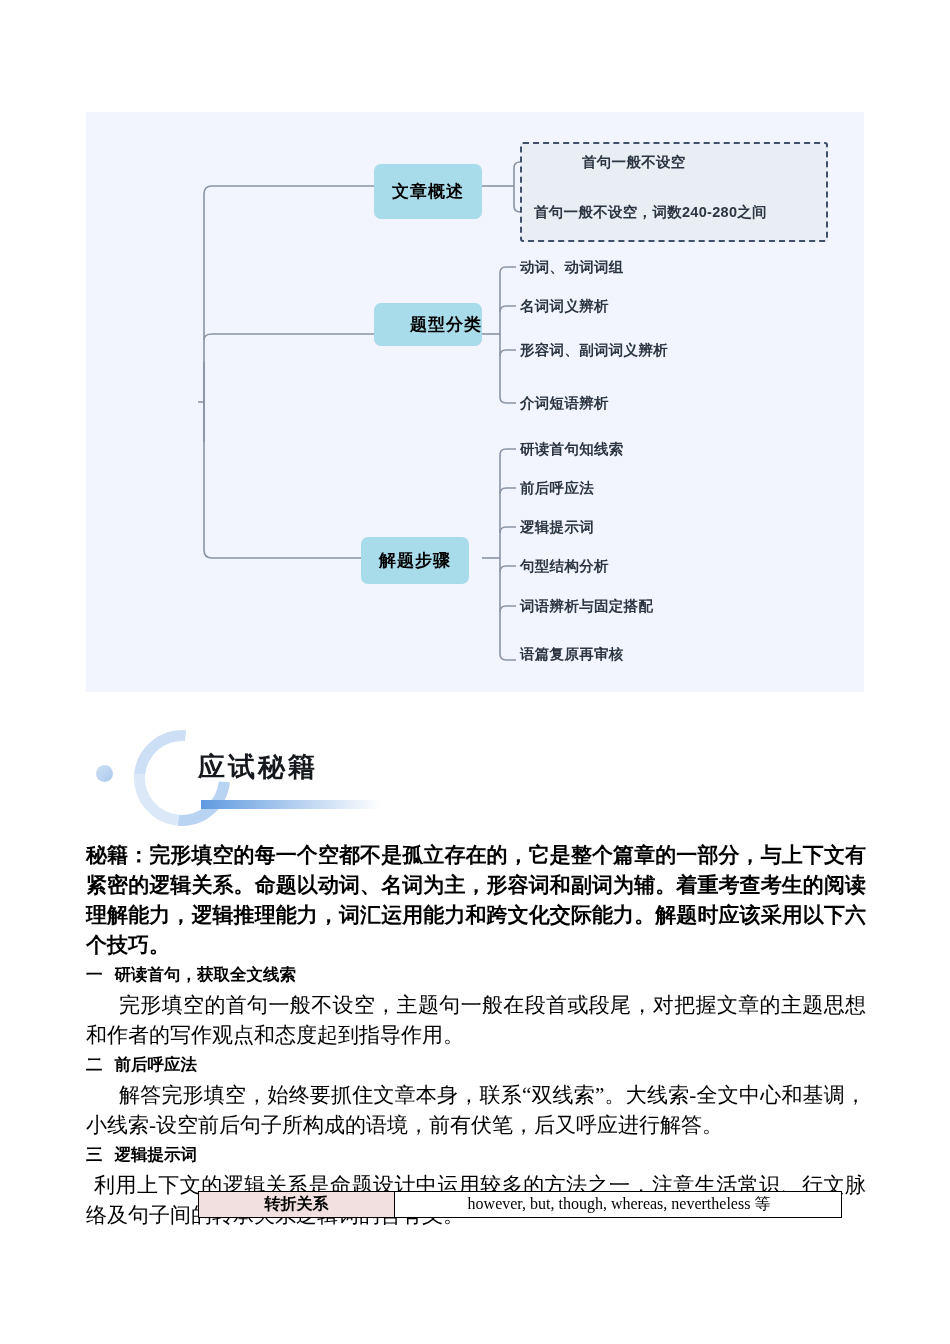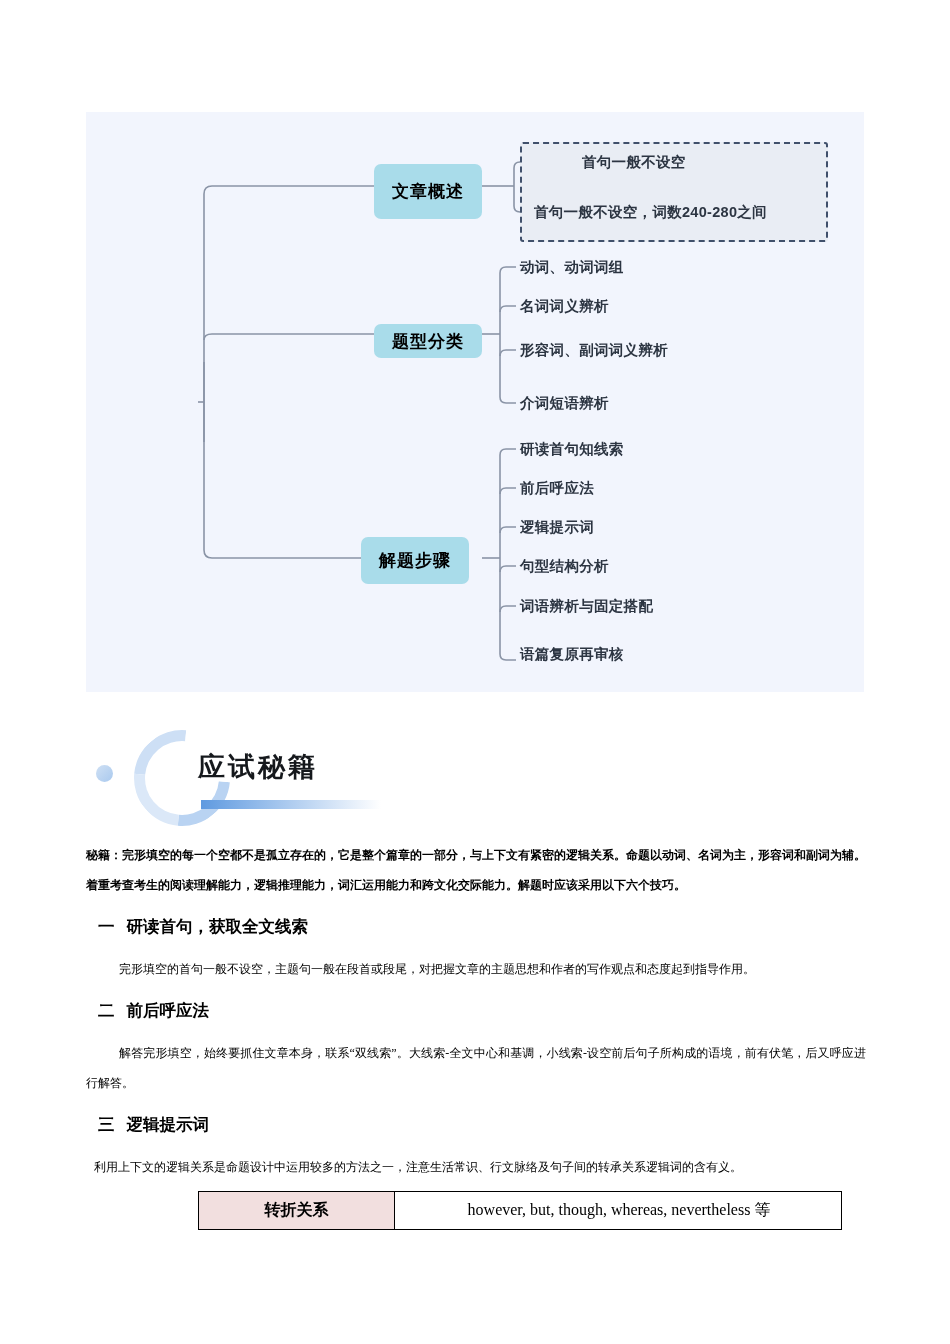--- a/index.html
+++ b/index.html
@@ -127,33 +127,33 @@
   }
 
   
   #article {
     position: absolute;
     left: 86px;
     top: 840px;
     width: 780px;
   }
   .para {
-    font-size: 12px;
+    font-size: 21px;
     line-height: 30px;
     text-align: justify;
     margin: 0;
   }
   .para.lede {
     font-weight: bold;
   }
   .heading {
     font-size: 16.5px;
     line-height: 30px;
     font-weight: bold;
-    margin: 12px;
+    margin: 0;
   }
   .heading .num {
     margin-right: 12px;
   }
   .para.indent {
     text-indent: 33px;
   }
   .para.indent-small {
     text-indent: 8px;
   }
@@ -164,21 +164,21 @@
     left: 198px;
     top: 1191px;
     width: 644px;
     border-collapse: collapse;
     table-layout: fixed;
   }
   #logic-table td {
     border: 1px solid #000000;
     height: 20px;
     font-size: 16px;
-    padding: 8px 8px;
+    padding: 2px 8px;
     box-sizing: border-box;
   }
   #logic-table td.label-cell {
     width: 196px;
     background: #f2dfdf;
     text-align: center;
     font-weight: bold;
     font-family: "Liberation Sans", "DejaVu Sans", sans-serif;
     font-size: 16px;
   }
@@ -228,21 +228,21 @@
       <path d="M 414 542 Q 414 548 420 548 L 430 548"></path>
     </g>
   </svg>
 
   <div id="dashed-box"></div>
 
 
   <div class="node branch" style="left:288px; top:52px; width:108px; height:55px;">
     <span>文章概述</span>
   </div>
-  <div class="node branch" style="left:288px; top:212px; width:108px; height:34px;">
+  <div class="node branch" style="left:288px; top:191px; width:108px; height:43px;justify-content:flex-end;">
     <span>题型分类</span>
   </div>
   <div class="node branch" style="left:275px; top:425px; width:108px; height:47px;">
     <span>解题步骤</span>
   </div>
 
   <div class="leaf" style="left:448px; top:41px;margin-left:48px;">
     <span>首句一般不设空</span>
   </div>
   <div class="leaf" style="left:448px; top:91px;">

